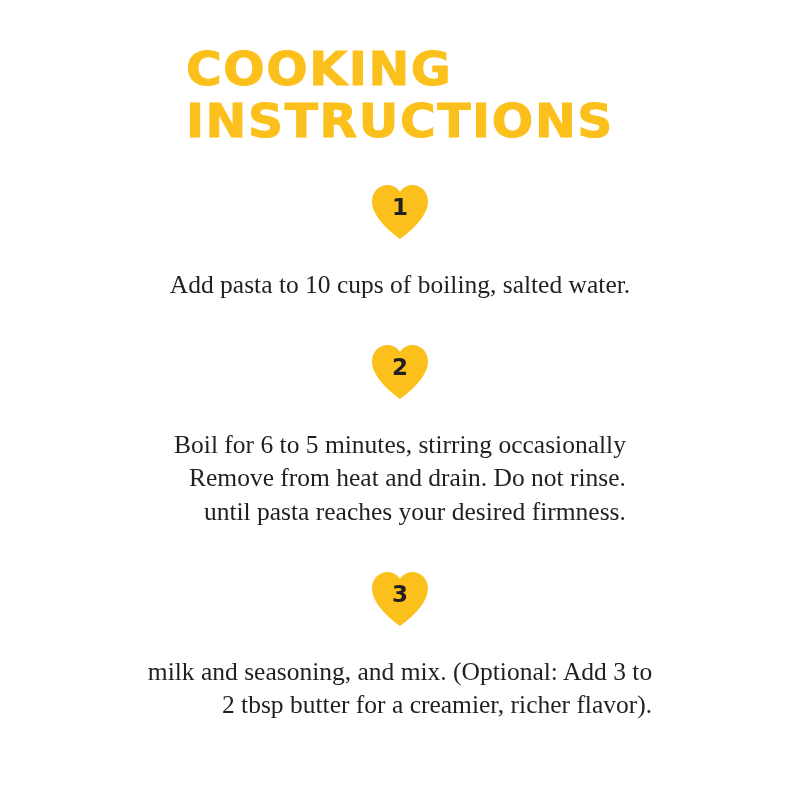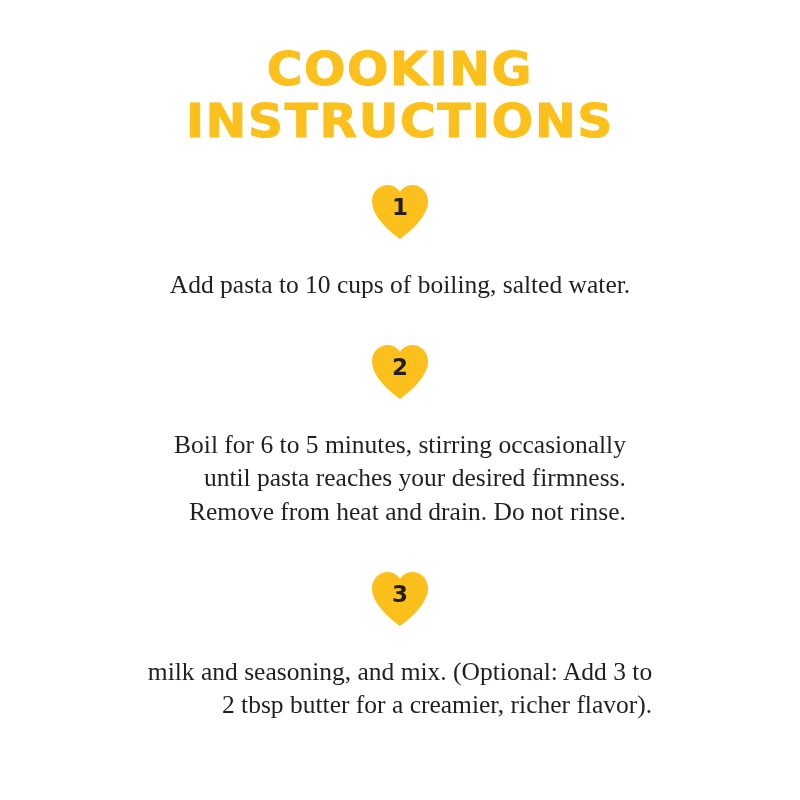--- a/index.html
+++ b/index.html
@@ -17,21 +17,20 @@
     position: relative;
     width: 800px;
     height: 800px;
     box-sizing: border-box;
     display: flex;
     flex-direction: column;
     align-items: center;
   }
   .title-block {
     margin-top: 46px;
-    text-align: center;
     color: #FCC01C;
     font-family: "DejaVu Sans", sans-serif;
     font-weight: bold;
     font-size: 46px;
     line-height: 1.0;
     letter-spacing: 1.5px;
     text-transform: uppercase;
     -webkit-text-stroke: 1px #FCC01C;
   }
   .title-line {
@@ -120,22 +119,22 @@
 
     <div class="step">
       <div class="badge-wrap">
         <svg class="heart" viewBox="0 0 62 58" aria-hidden="true">
           <path d="M31 57 C31 57 3 38 3 19.5 C3 9.8 10.3 3 18.6 3 C24.2 3 28.6 6 31 9.8 C33.4 6 37.8 3 43.4 3 C51.7 3 59 9.8 59 19.5 C59 38 31 57 31 57 Z" fill="#FCC01C"></path>
         </svg>
         <div class="badge-num">2</div>
       </div>
       <div class="step-text">
         <span class="ln">Boil for 6 to 5 minutes, stirring occasionally</span>
+        <span class="ln">Remove from heat and drain. Do not rinse.</span>
         <span class="ln">until pasta reaches your desired firmness.</span>
-        <span class="ln">Remove from heat and drain. Do not rinse.</span>
       </div>
     </div>
 
     <div class="step">
       <div class="badge-wrap">
         <svg class="heart" viewBox="0 0 62 58" aria-hidden="true">
           <path d="M31 57 C31 57 3 38 3 19.5 C3 9.8 10.3 3 18.6 3 C24.2 3 28.6 6 31 9.8 C33.4 6 37.8 3 43.4 3 C51.7 3 59 9.8 59 19.5 C59 38 31 57 31 57 Z" fill="#FCC01C"></path>
         </svg>
         <div class="badge-num">3</div>
       </div>

